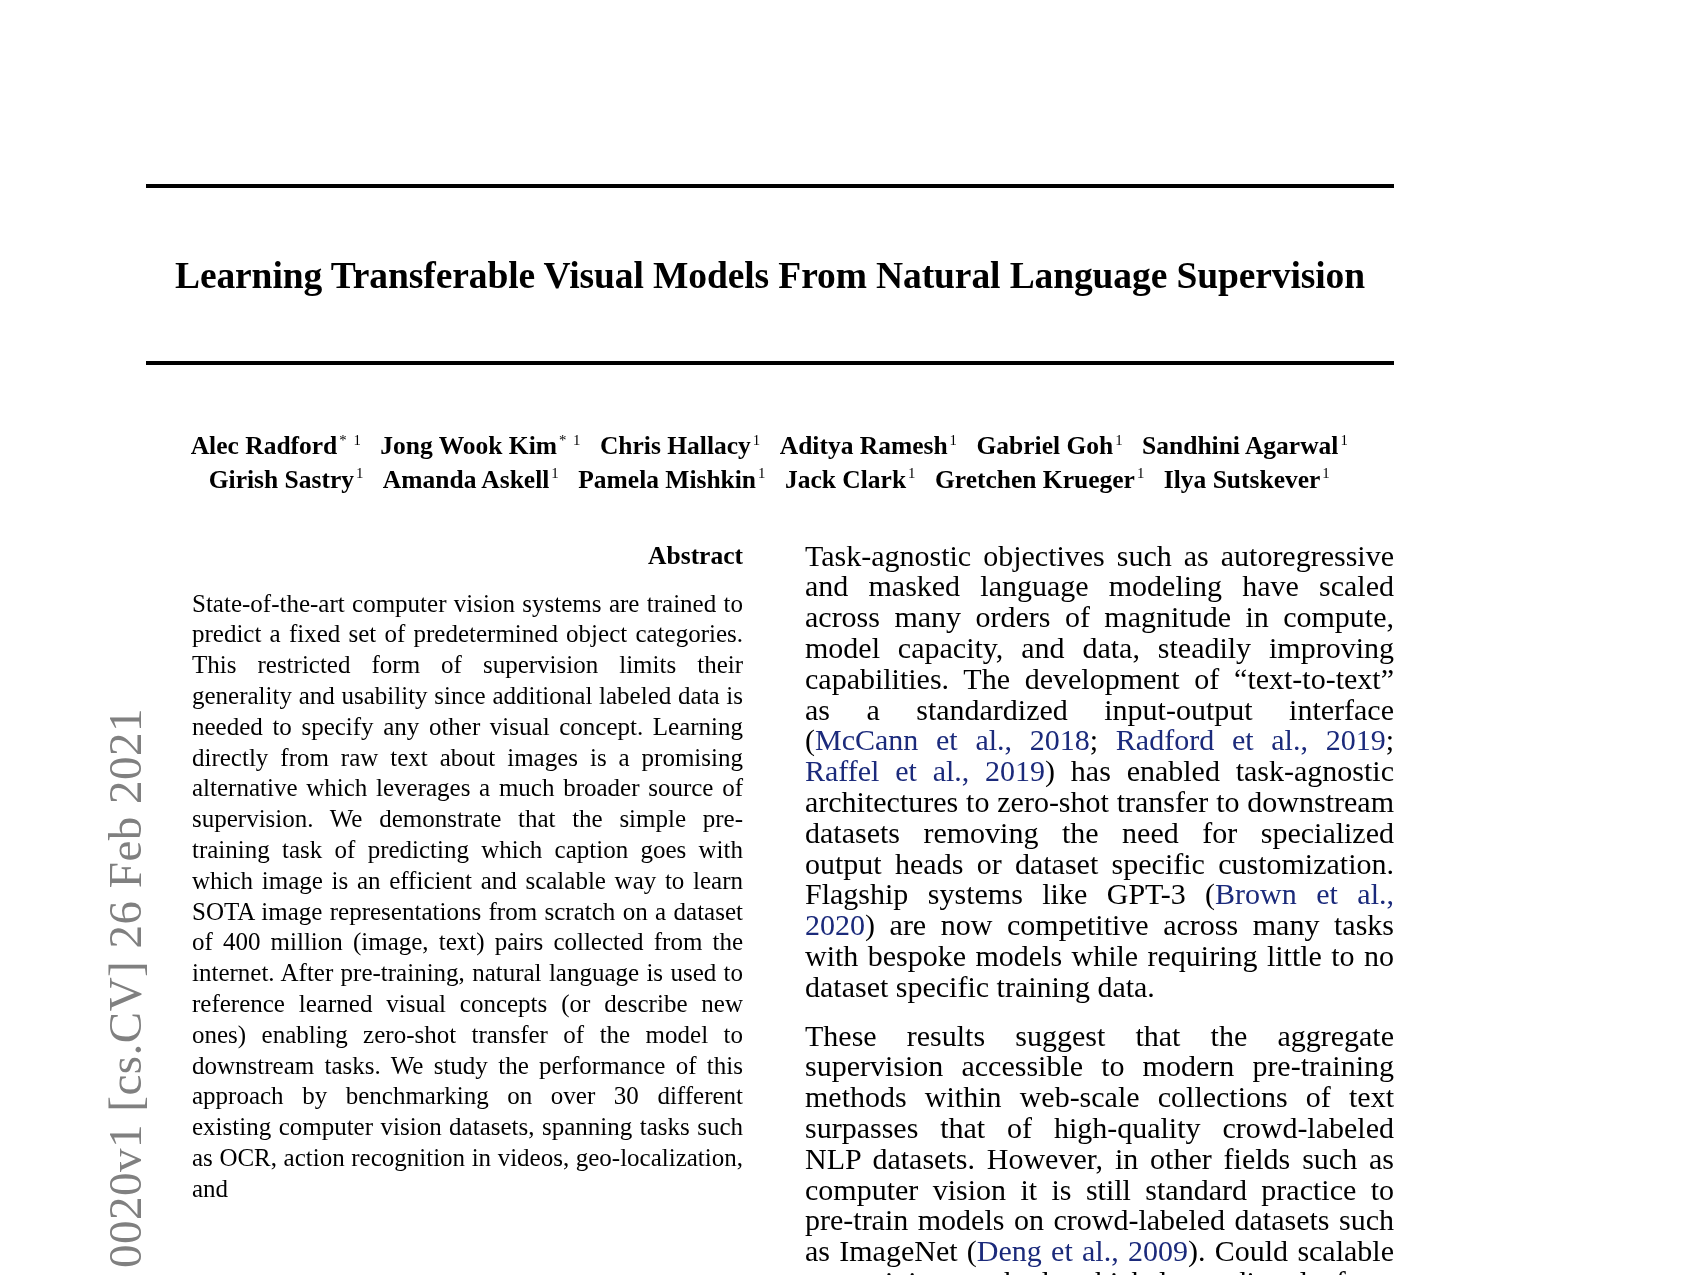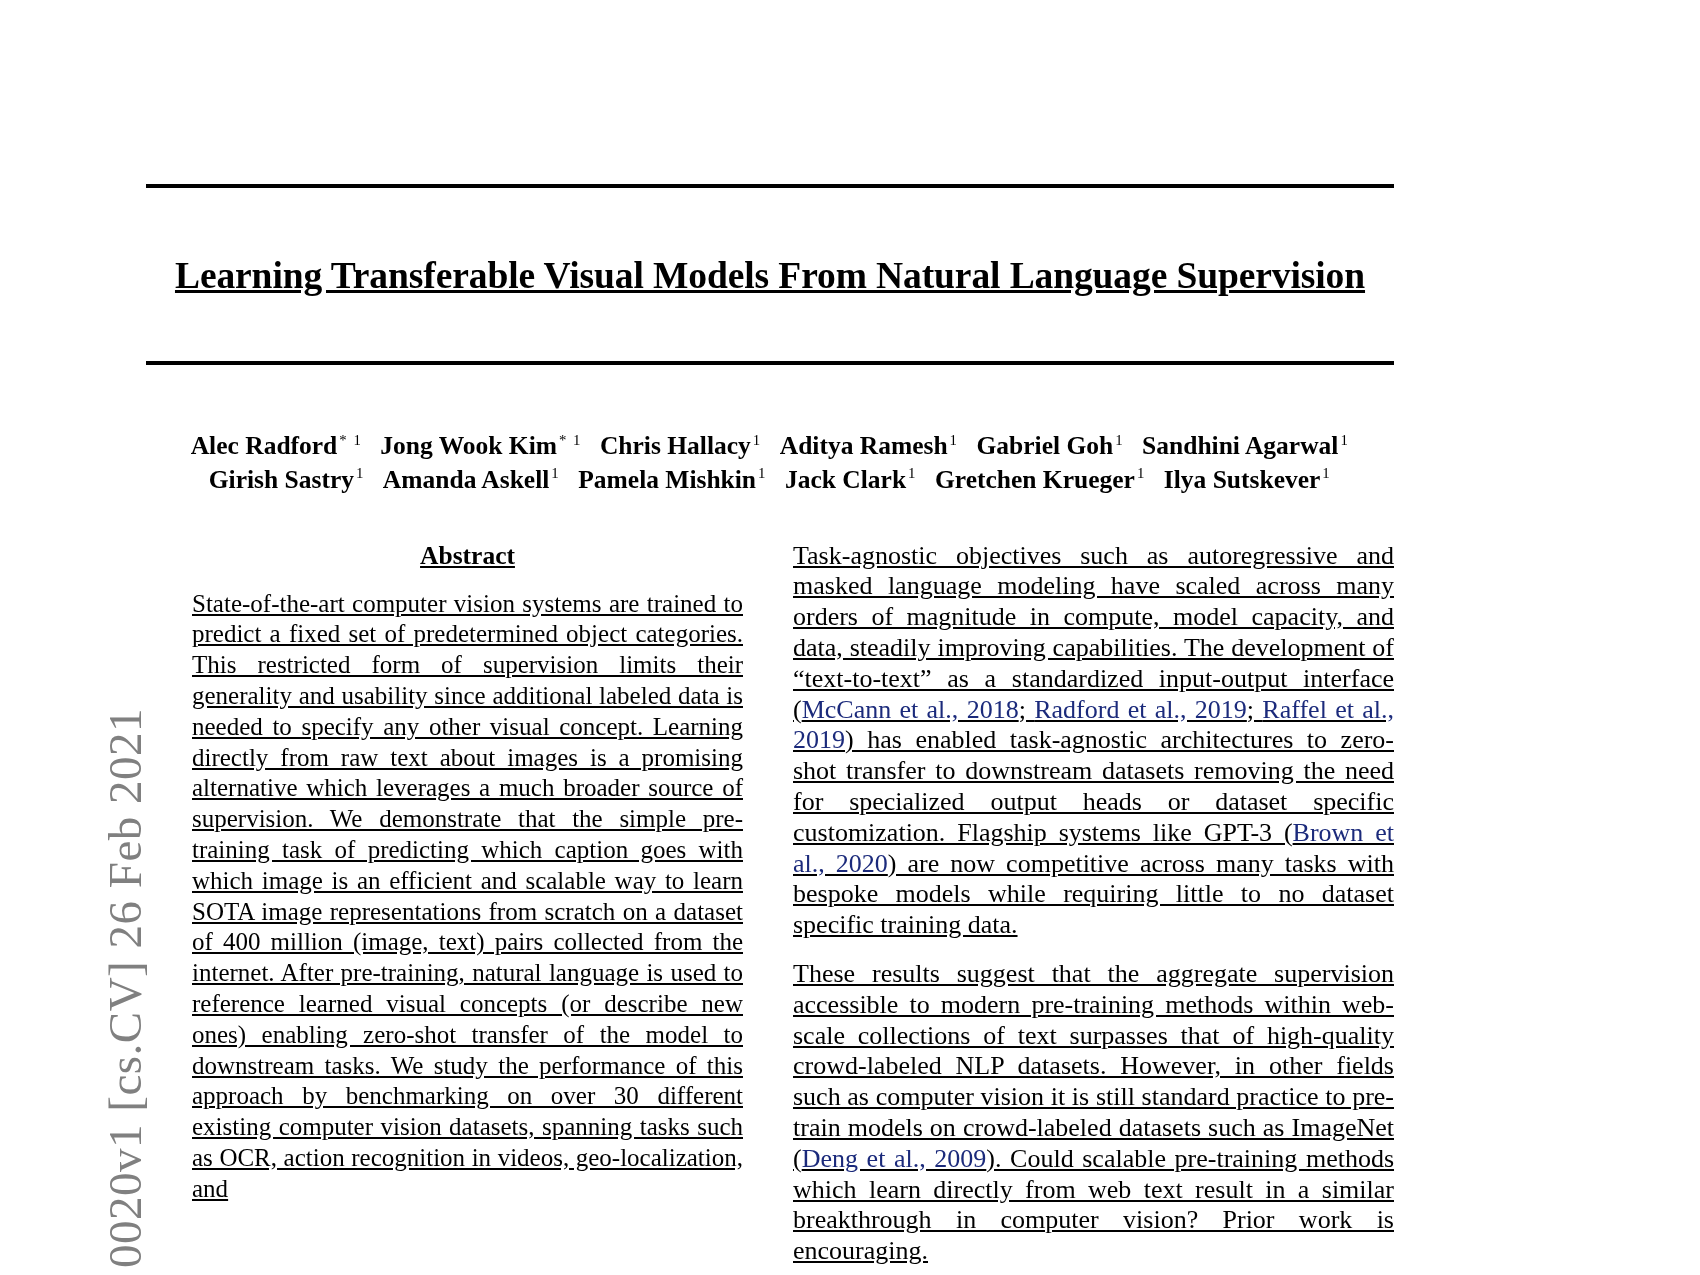--- a/index.html
+++ b/index.html
@@ -39,21 +39,20 @@
     color: #808080;
   }
 
   
   .page {
     position: absolute;
     left: 146px;
     top: 0;
     width: 1248px;
     height: 1080px;
-    text-decoration: underline;
   }
 
   .rule {
     height: 4px;
     background: #000000;
     width: 100%;
   }
   .rule-top { margin-top: 184px; }
   .rule-bottom { margin-top: 0px; }
 
@@ -98,29 +97,29 @@
     justify-content: space-between;
     padding-top: 44px;
   }
   .col {
     width: 597px;
   }
   .col-left { padding: 0 0 0 46px; box-sizing: border-box; width: 597px;}
   .col-right { width: 605px; }
 
   .abstract-heading {
-    text-align: center;
+    text-align: right;
     font-size: 25.5px;
     font-weight: bold;
     margin: 0 0 18px 0;
   }
 
   p.body {
-    margin: 0 0 18px 4px;
-    font-size: 26px;
+    margin: 0 0 18px 16px;
+    font-size: 30px;
     line-height: 30.8px;
     text-align: justify;
     text-justify: inter-word;
     hyphens: none;
   }
   p.body:last-child { margin-bottom: 0; }
 
   .abstract-text {
     font-size: 25px;
     line-height: 30.8px;

